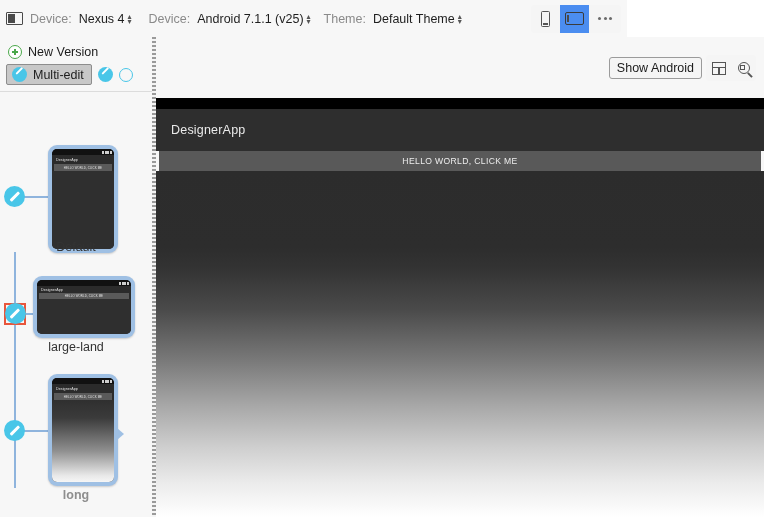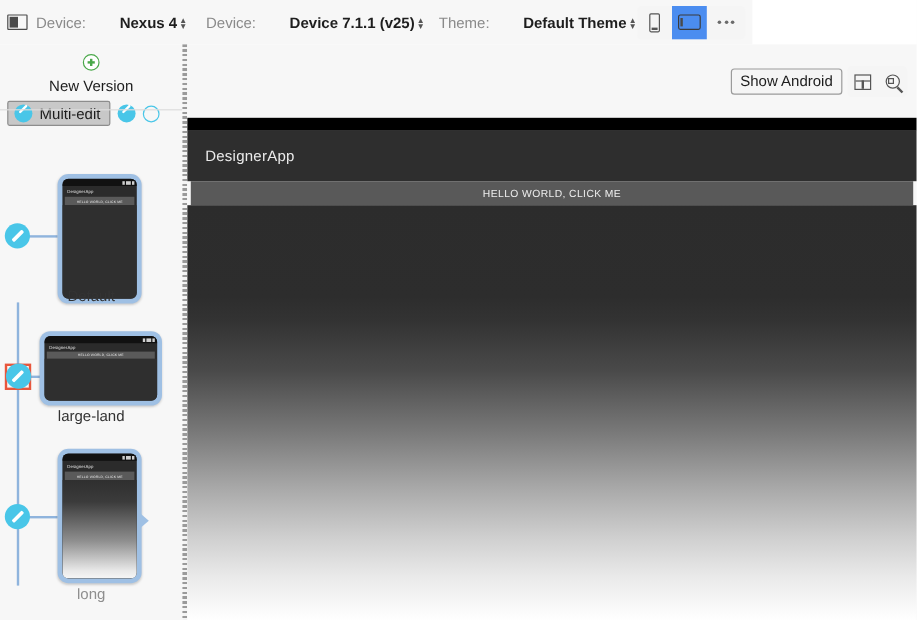--- a/index.html
+++ b/index.html
@@ -12,21 +12,21 @@
   .app{position:relative;width:764px;height:517px;}
 
   
   .toolbar{
     position:absolute;left:0;top:0;width:627px;height:37px;
     background:#f7f7f7;display:flex;align-items:center;
     box-sizing:border-box;padding:0 6px;
   }
   .toolbar-left{display:flex;align-items:center;gap:7px;flex:1;}
   .tb-label{color:#8a8a8a;font-size:12.5px;}
-  .tb-value{color:#1e1e1e;font-size:12.5px;font-weight:bold;margin-left:21px;}
+  .tb-value{color:#1e1e1e;font-size:12.5px;font-weight:normal;}
   .combo{display:flex;align-items:center;gap:3px;cursor:default;}
   .spin{display:inline-flex;flex-direction:column;line-height:5px;color:#555;font-size:8px;}
   .spin span{display:block;height:5px;}
   .dev-ico{width:17px;height:13px;border:1.6px solid #4a4a4a;border-radius:1px;
     box-sizing:border-box;display:flex;align-items:center;padding:1px;}
   .dev-ico i{display:block;width:7px;height:100%;background:#4a4a4a;}
   .toolbar-right{display:flex;align-items:center;}
   .seg{
     display:flex;align-items:center;background:#f5f5f5;border-radius:4px;overflow:hidden;height:28px;
   }
@@ -42,21 +42,21 @@
   .dots{display:flex;gap:2.5px;padding:0 9px;}
   .dots b{width:3px;height:3px;border-radius:50%;background:#6b6b6b;display:block;}
 
   
   .sidebar{
     position:absolute;left:0;top:37px;width:152px;height:480px;
     background:#f7f7f7;box-sizing:border-box;
   }
   .side-actions{padding:5px 6px 0 6px;}
   .row{display:flex;align-items:center;gap:6px;}
-  .newver{display:flex;align-items:center;gap:6px;padding:3px 2px;cursor:default;flex-direction:column;}
+  .newver{display:flex;align-items:center;gap:6px;padding:3px 2px;cursor:default;}
   .newver-txt{font-size:12.5px;color:#1c1c1c;}
   .plus-ico{width:14px;height:14px;border-radius:50%;border:1.5px solid #4aa84a;
     box-sizing:border-box;position:relative;background:#fff;}
   .plus-ico::before,.plus-ico::after{content:"";position:absolute;background:#4aa84a;}
   .plus-ico::before{left:2.7px;top:5.2px;width:6px;height:1.4px;}
   .plus-ico::after{top:2.7px;left:5.2px;height:6px;width:1.4px;}
   .multi{
     display:flex;align-items:center;gap:6px;background:#c8c8c8;border:1px solid #8d8d8d;
     border-radius:2px;padding:2px 7px 2px 5px;cursor:default;
   }
@@ -144,21 +144,21 @@
       <span class="tb-label">Device:</span>
       <span class="combo">
         <span class="tb-value">Nexus 4</span>
         <span class="spin">
             <span>▴</span>
             <span>▾</span>
           </span>
       </span>
       <span class="tb-label" style="margin-left:10px">Device:</span>
       <span class="combo">
-        <span class="tb-value">Device 7.1.1 (v25)</span>
+        <span class="tb-value">Android 7.1.1 (v25)</span>
         <span class="spin">
             <span>▴</span>
             <span>▾</span>
           </span>
       </span>
       <span class="tb-label" style="margin-left:6px">Theme:</span>
       <span class="combo">
         <span class="tb-value">Default Theme</span>
         <span class="spin">
             <span>▴</span>
@@ -254,21 +254,21 @@
               <b></b>
             </div>
           <div class="ttl">DesignerApp</div>
           <div class="btnbar">
               <span>HELLO WORLD, CLICK ME</span>
             </div>
           <div class="body-grad"></div>
         </div>
         <div class="tab-arrow"></div>
       </div>
-      <div class="plabel dim" style="top:396px;">long</div>
+      <div class="plabel dim" style="top:396px;font-weight:bold;">long</div>
     </div>
   </div>
 
   <div class="splitter"></div>
 
   <div class="main">
     <div class="main-tools">
       <div class="showchg">Show Android</div>
       <div class="icbox">
         <div class="icbtn">

